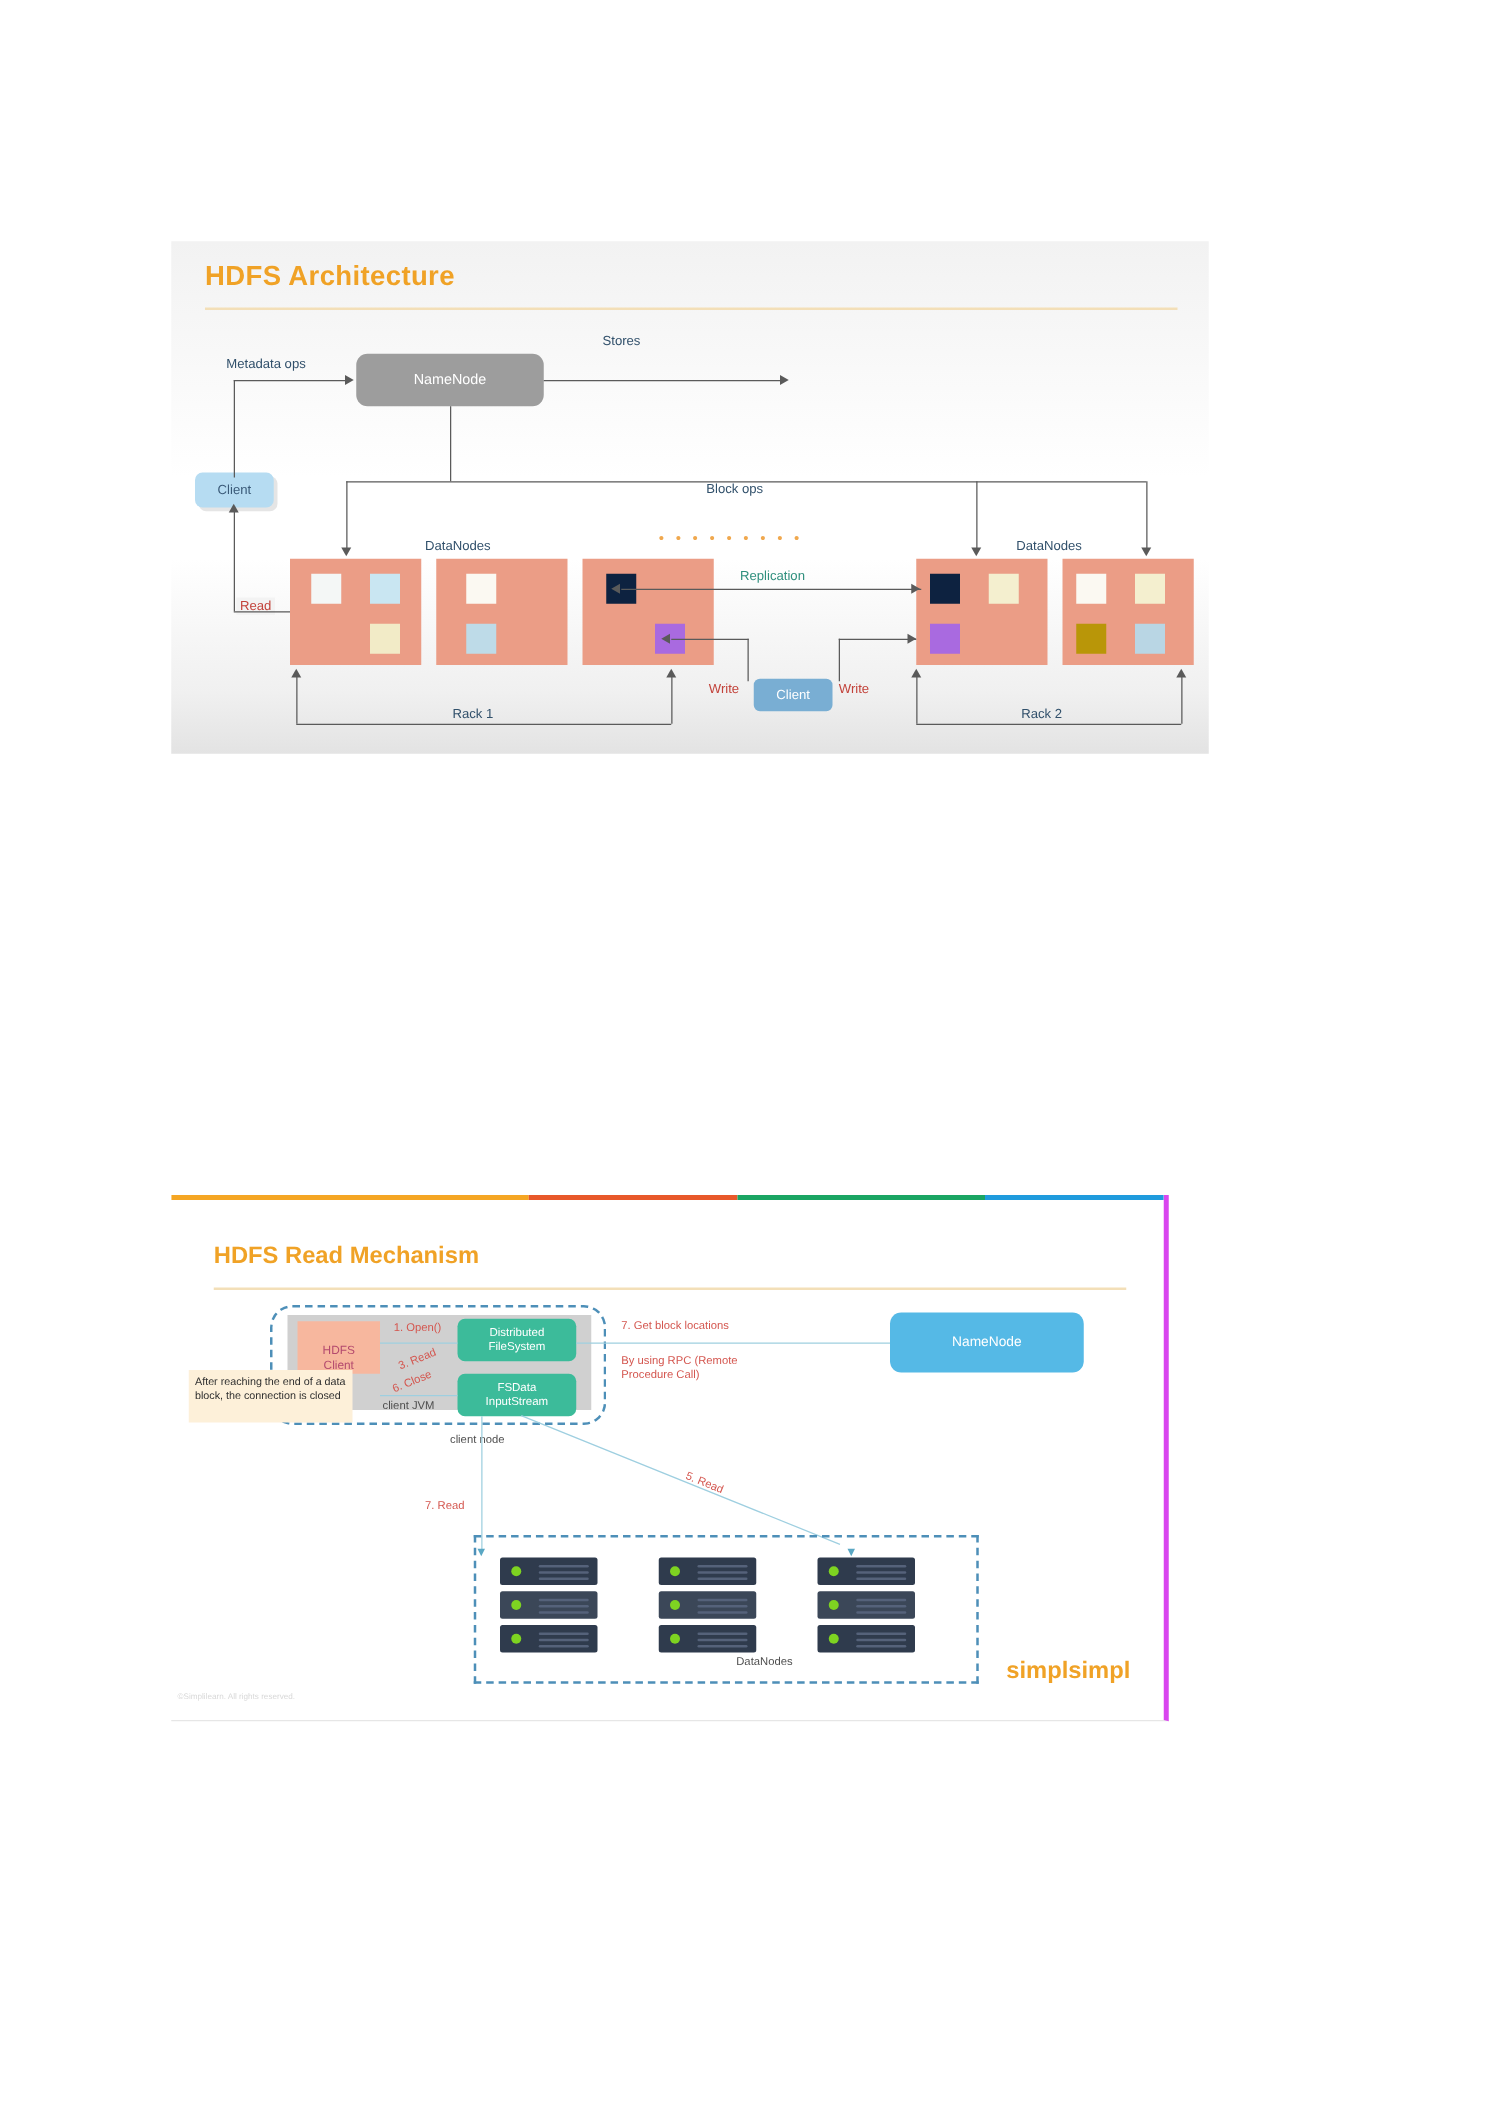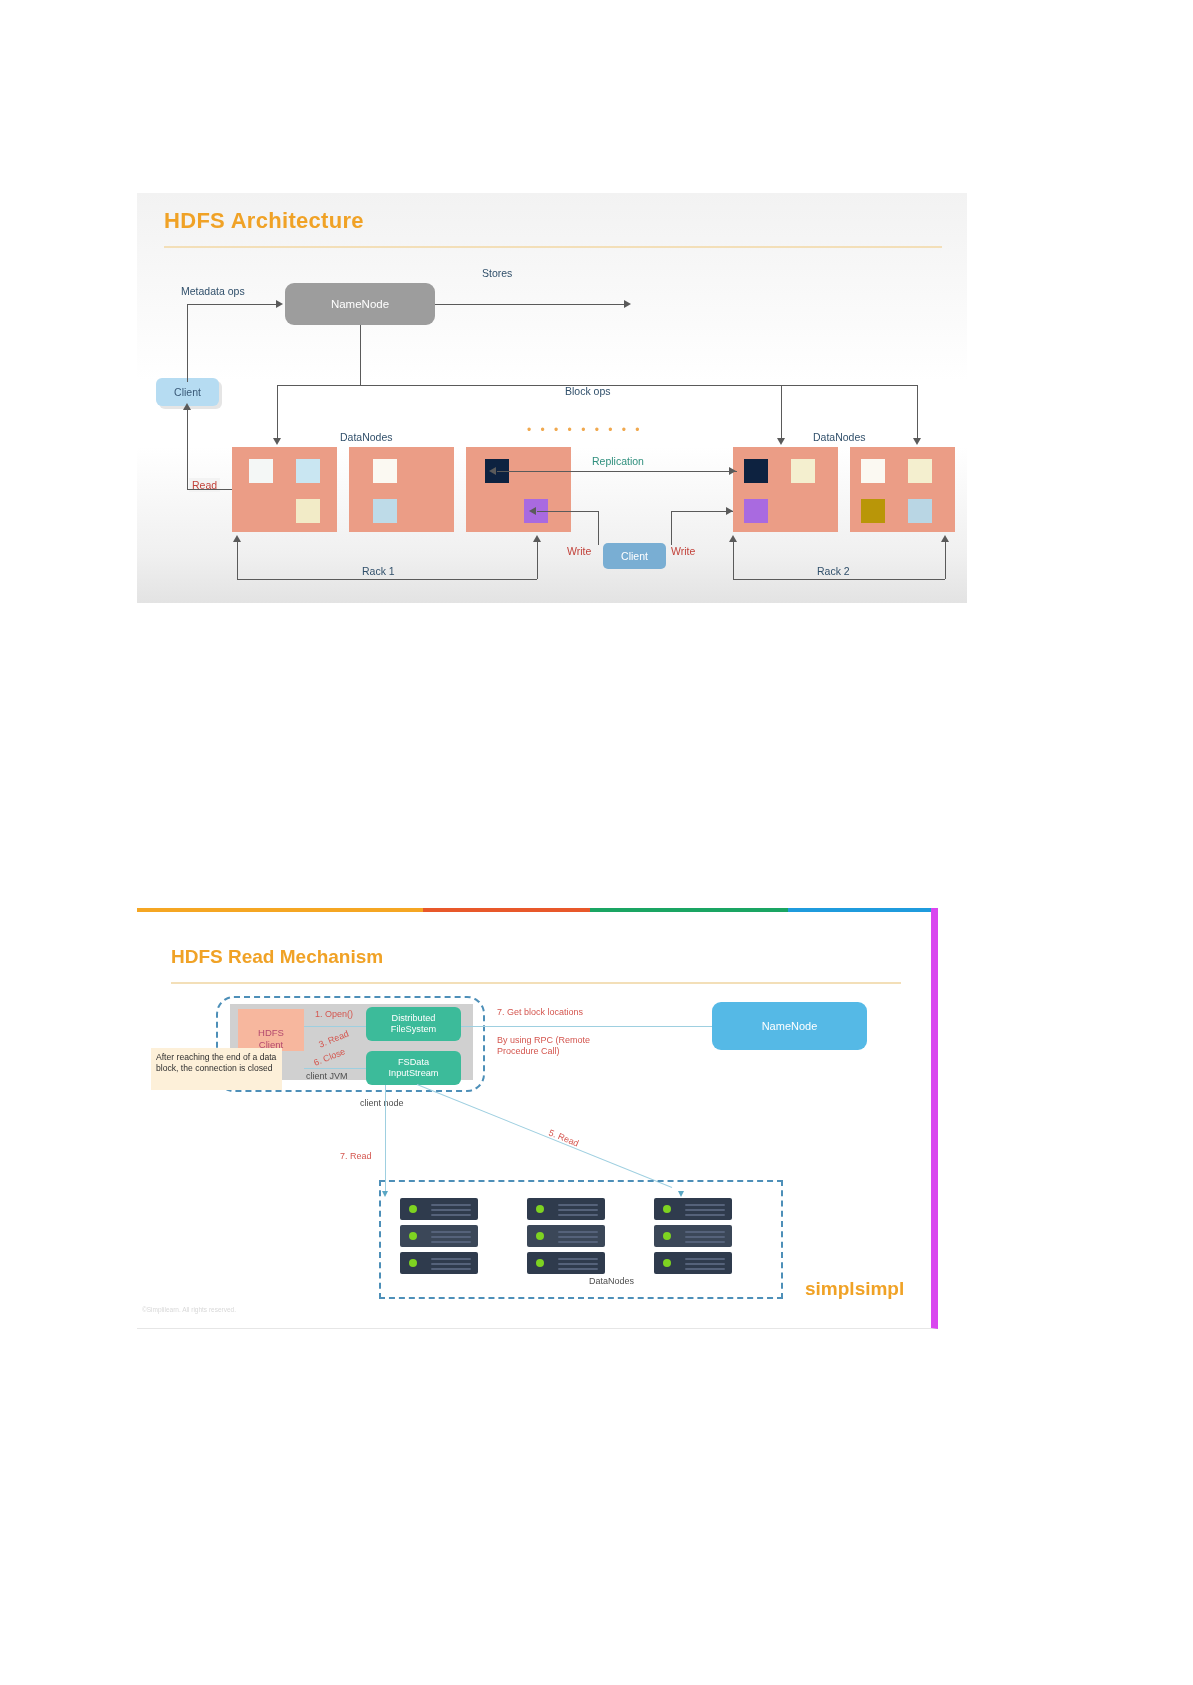--- a/index.html
+++ b/index.html
@@ -34,22 +34,22 @@
             box-shadow:3px 3px 0 rgba(180,180,180,.35);}
   #client-bot{position:absolute;left:466px;top:350px;width:63px;height:26px;background:#79aed3;border-radius:5px;
             color:#ffffff;font-size:10.5px;display:flex;align-items:center;justify-content:center;}
 
   .dnode{position:absolute;width:105px;height:85px;background:#eb9d86;}
   .blk{position:absolute;width:24px;height:24px;}
 
   #dots{position:absolute;left:390px;top:230px;font-size:12px;color:#f0a84e;letter-spacing:3px;}
 
   
-  #slide2{position:absolute;left:137px;top:908px;width:794px;height:420px;background:#ffffff;
-          border-right:7px solid #d946ef;border-bottom:1px solid #e6e6e6;overflow:hidden;}
+  #slide2{position:absolute;left:137px;top:956px;width:794px;height:420px;background:#ffffff;
+          border-right:4px solid #d946ef;border-bottom:1px solid #e6e6e6;overflow:hidden;}
   #s2-bar{position:absolute;left:0;top:0;width:794px;height:4px;display:flex;}
   #s2-bar i{display:block;height:100%;}
   #s2-title{position:absolute;left:34px;top:38px;font-size:19px;font-weight:bold;color:#f0a226;}
   #s2-rule{position:absolute;left:34px;top:74px;width:730px;height:2px;background:#f3dfb8;}
 
   #clientnode-box{position:absolute;left:79px;top:88px;width:265px;height:92px;
                   border:2px dashed #4d8fb8;border-radius:18px;}
   #jvm-box{position:absolute;left:93px;top:96px;width:243px;height:76px;background:#d0d0d0;}
   #hdfsclient{position:absolute;left:101px;top:101px;width:66px;height:42px;background:#f7b79e;
               color:#b44a6e;font-size:9.5px;line-height:12px;display:flex;flex-direction:column;

